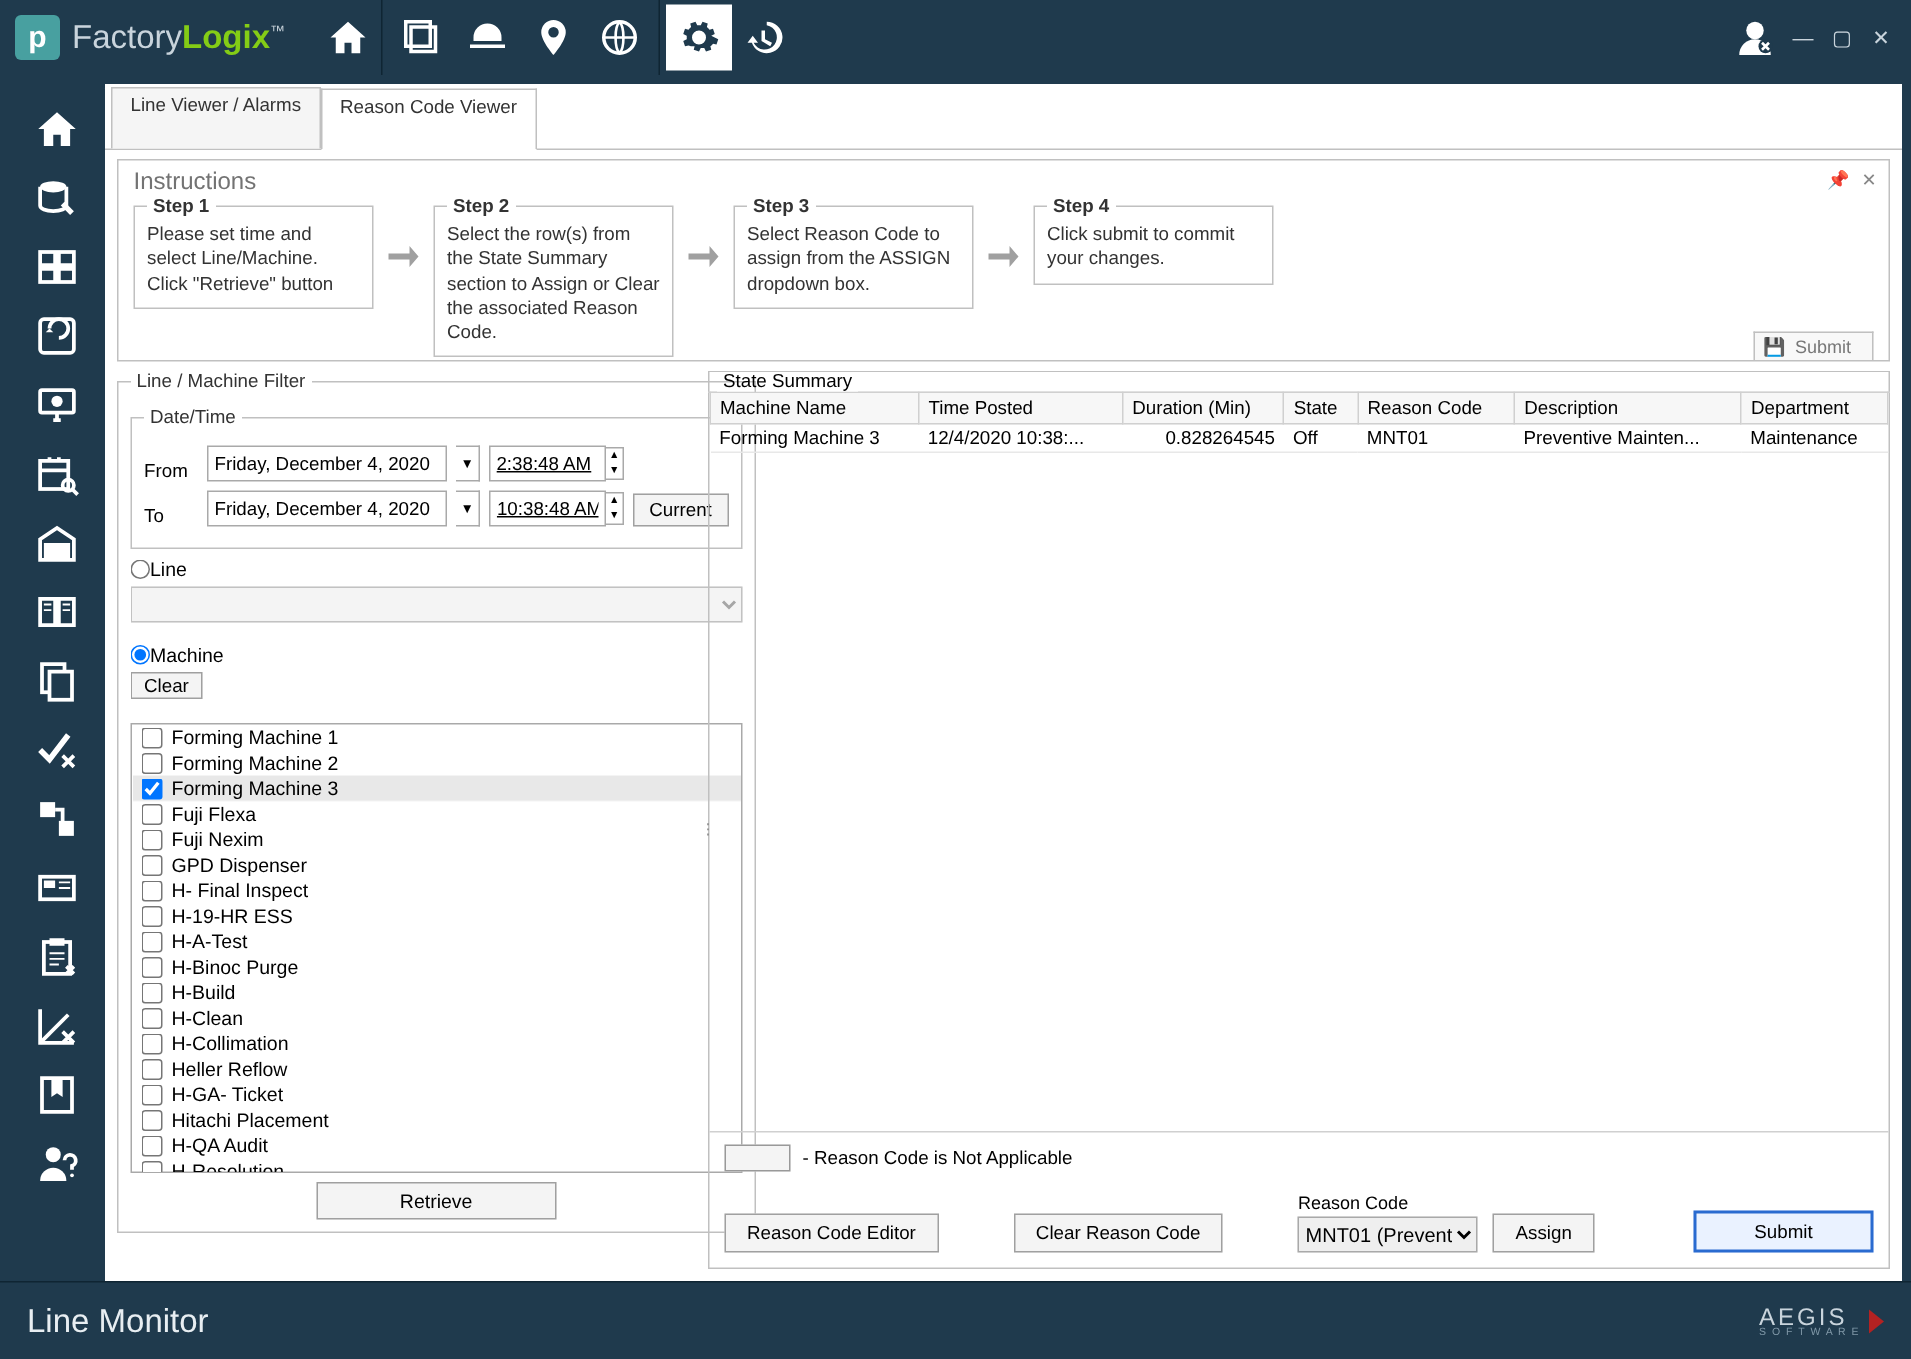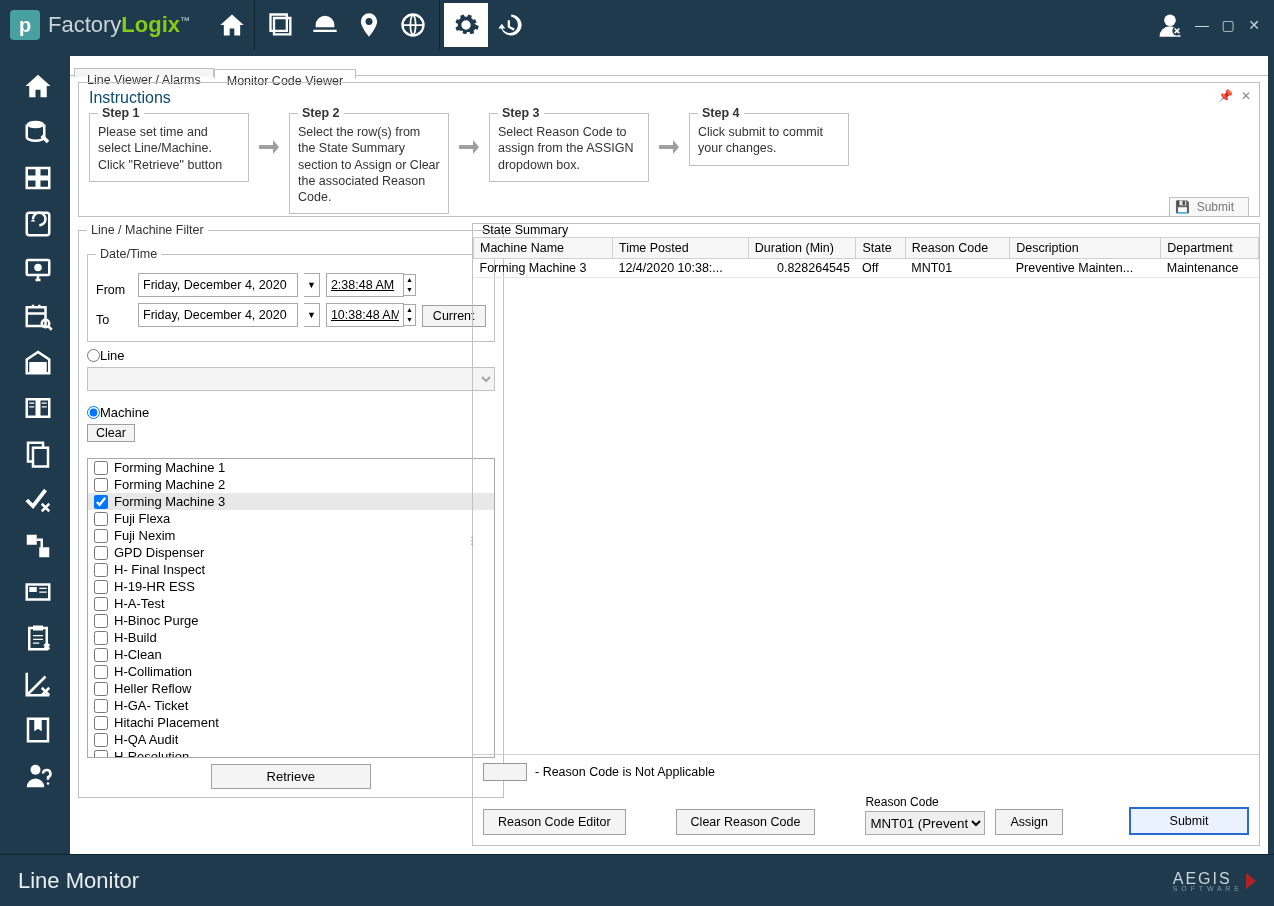--- a/index.html
+++ b/index.html
@@ -23,28 +23,28 @@
 
   
   .body { flex:1; display:flex; background:#1f3a4d; padding:6px 6px 0 6px; gap:0; min-height:0; }
   .sidebar { width:64px; background:#1f3a4d; display:flex; flex-direction:column; gap:6px; padding-top:10px; align-items:center; }
   .side-icon { width:42px; height:40px; display:flex; align-items:center; justify-content:center; cursor:pointer; }
   .side-icon svg { width:30px; height:30px; fill:#fff; }
 
   .content { flex:1; background:#fff; border-radius:3px 3px 0 0; display:flex; flex-direction:column; min-width:0; }
 
   
-  .tabs { display:flex; height:20px; border-bottom:1px solid #c0c0c0; background:#fff; padding-left:4px; padding-top:12px; }
+  .tabs { display:flex; height:44px; border-bottom:1px solid #c0c0c0; background:#fff; padding-left:4px; padding-top:2px; }
   .tab { padding:4px 12px; font-size:12.5px; color:#333; border:1px solid transparent; cursor:pointer; }
   .tab.inactive { border:1px solid #c0c0c0; border-bottom:none; background:#f5f5f5; }
   .tab.active { border:1px solid #c0c0c0; border-bottom-color:#fff; background:#fff; position:relative; top:1px; }
 
   
   .instructions { margin:6px 8px; border:1px solid #c0c0c0; padding:6px 10px 0 10px; position:relative; }
-  .instructions-title { font-size:16px; color:#0c4a6e; margin-bottom:6px; }
+  .instructions-title { font-size:16px; color:#737373; margin-bottom:6px; }
   .inst-tools { position:absolute; top:6px; right:8px; display:flex; gap:8px; color:#888; font-size:12px; }
   .steps-row { display:flex; align-items:flex-start; gap:6px; padding-bottom:2px; }
   .step-box { border:1px solid #c0c0c0; padding:6px 8px 8px 8px; font-size:12px; color:#333; position:relative; }
   .step-box legend, .step-label { font-weight:bold; font-size:12.5px; position:relative; top:-14px; background:#fff; padding:0 4px; display:inline-block; }
   .step-text { font-size:12.5px; color:#333; margin-top:-10px; line-height:1.3; }
   .arrow { width:28px; padding-top:24px; color:#888; text-align:center; }
   .arrow svg { width:24px; height:20px; fill:#a0a0a0; }
   .submit-mini { position:absolute; right:10px; bottom:0; border:1px solid #c0c0c0; border-bottom:none; padding:2px 14px 2px 6px; background:#f8f8f8; font-size:12px; color:#777; display:flex; align-items:center; gap:6px; }
 
   
@@ -283,21 +283,21 @@
             <path d="M16 10a3 3 0 114 3v2" fill="none" stroke="#fff" stroke-width="2"></path>
             <circle cx="20" cy="18" r="1"></circle>
           </svg>
         </div>
     </div>
 
     <div class="content">
 
       <div class="tabs">
         <div class="tab inactive">Line Viewer / Alarms</div>
-        <div class="tab active">Monitor Code Viewer</div>
+        <div class="tab active">Reason Code Viewer</div>
       </div>
 
       <div class="instructions">
         <div class="instructions-title">Instructions</div>
         <div class="inst-tools">
           <span>📌</span>
           <span>✕</span>
         </div>
         <div class="steps-row">
           <div class="step-box" style="width:160px">

